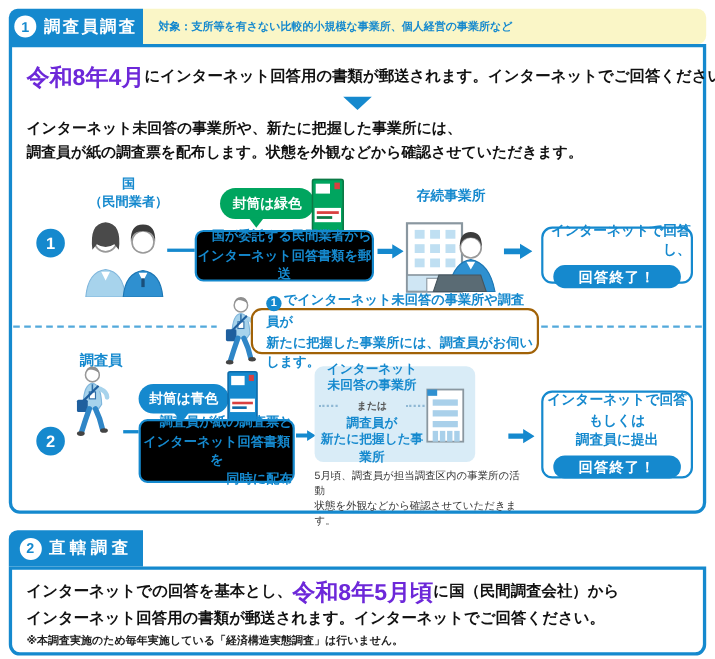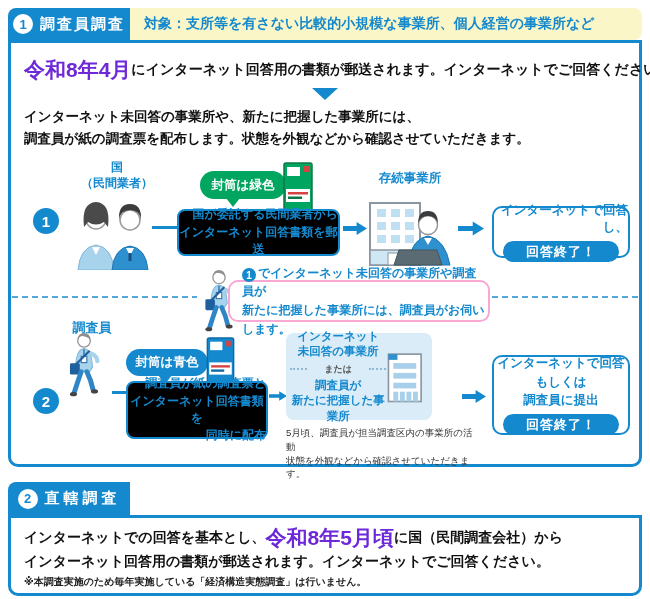--- a/index.html
+++ b/index.html
@@ -3,21 +3,21 @@
 <meta charset="utf-8">
 <style>
   * { margin:0; padding:0; box-sizing:border-box; }
   body { background:#fff; font-family:"Liberation Sans","DejaVu Sans",sans-serif; }
   .canvas { position:relative; width:650px; height:599px; background:#fff; overflow:hidden; }
   .abs { position:absolute; }
 
   
   .tab { background:#1589ce; color:#fff; display:flex; align-items:center; justify-content:center; gap:7px; font-weight:bold; font-size:15px; letter-spacing:2px; }
   .tab-circle { width:20px; height:20px; background:#fff; color:#1589ce; border-radius:50%; font-size:13px; font-weight:800; display:flex; align-items:center; justify-content:center; letter-spacing:0; flex:none; }
-  .target-band { background:#faf6c7; color:#1589ce; font-weight:bold; font-size:14px; display:flex; align-items:center; padding-left:14px; }
+  .target-band { background:#faf6c7; color:#1589ce; font-weight:bold; font-size:10px; display:flex; align-items:center; padding-left:14px; }
 
   .big-box { border:3px solid #1589ce; background:#fff; }
 
   .intro { display:flex; align-items:center; white-space:nowrap; }
   .hl-date { color:#6d28d9; font-size:21px; font-weight:700;text-align:right; }
   .intro-rest, .body-bold { color:#111; font-size:14px; font-weight:700; }
 
   .tri-down { width:0; height:0; border-left:13px solid transparent; border-right:13px solid transparent; border-top:12px solid #1589ce; }
 
   .para { color:#111; font-size:13.5px; font-weight:700; line-height:1.65; }
@@ -29,21 +29,21 @@
   .bubble-tail { width:0; height:0; border-left:7px solid transparent; border-right:7px solid transparent; }
 
   .step-box { border:2px solid #1589ce; border-radius:8px; background:#000000; display:flex; flex-direction:column; align-items:flex-end; justify-content:center; color:#1589ce; font-weight:700; font-size:12px; line-height:1.45; text-align:center; }
 
   .result-box { border:2px solid #1589ce; border-radius:10px; background:#fff; display:flex; flex-direction:column; align-items:center; justify-content:center; color:#1589ce; font-weight:700; font-size:12.5px; line-height:1.35; gap:2px;text-align:right; }
   .pill { width:116px; height:21px; border-radius:11px; background:#1589ce; color:#fff; font-size:13px; font-weight:800; display:flex; align-items:center; justify-content:center; letter-spacing:1px; margin-top:3px; flex:none; }
 
   .dashed-line { border-top:2px dashed #53a9db; }
   .connector { background:#1589ce; height:3px; }
 
-  .mid-note { border:2px solid #f9a8d4; border-radius:10px; background:#fff; display:flex; flex-direction:column; justify-content:center; padding-left:12px; color:#1589ce; font-weight:700; font-size:12px; line-height:1.55; }
+  .mid-note { border:2px solid #a16207; border-radius:10px; background:#fff; display:flex; flex-direction:column; justify-content:center; padding-left:12px; color:#1589ce; font-weight:700; font-size:12px; line-height:1.55; }
   .mini-num { display:inline-flex; width:14px; height:14px; border-radius:50%; background:#1589ce; color:#fff; font-size:10px; font-weight:800; align-items:center; justify-content:center; margin-right:2px; vertical-align:-2px; }
 
   .lightblue-box { background:#d9ecf7; border-radius:8px; display:flex; align-items:center; justify-content:space-between; padding:6px 8px 6px 4px; }
   .lb-text { width:118px; text-align:center; color:#1589ce; font-weight:700; font-size:11.5px; line-height:1.35; }
   .or-row { display:flex; align-items:center; gap:17px; color:#555; font-size:9px; font-weight:700; margin:3px 0; }
   .or-row .dots { flex:1; border-top:2px dotted #8fb8d4; }
 
   .small-note { color:#333; font-size:9.5px; line-height:1.45; font-weight:500; }
   .foot-note { color:#222; font-size:10px; font-weight:600; }
 

